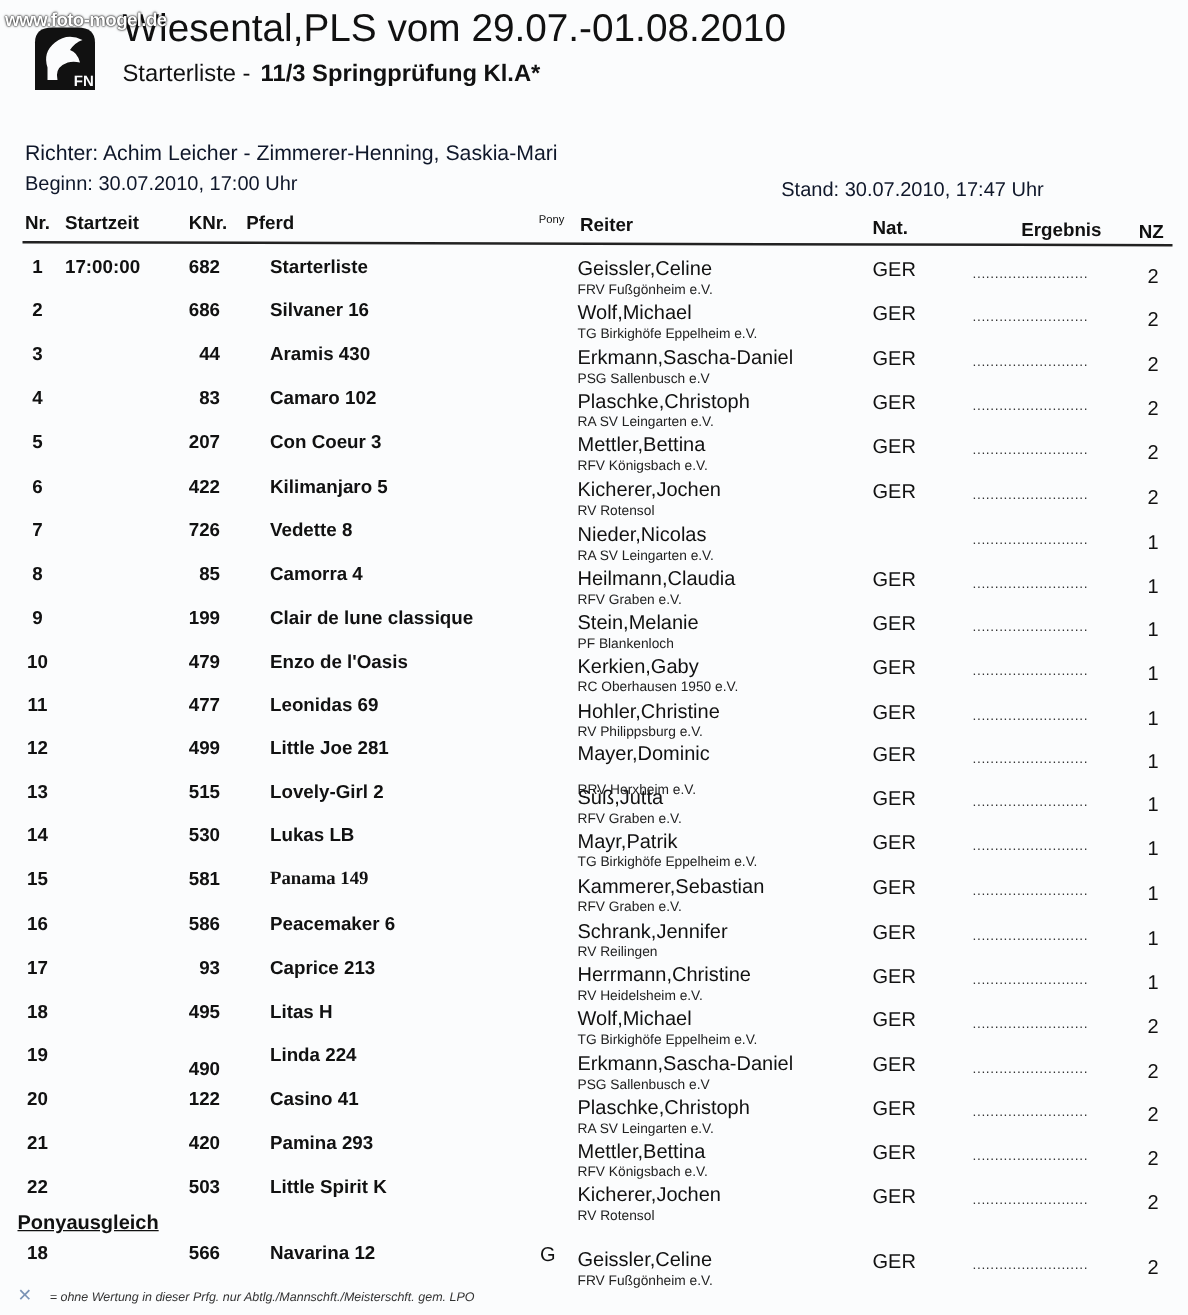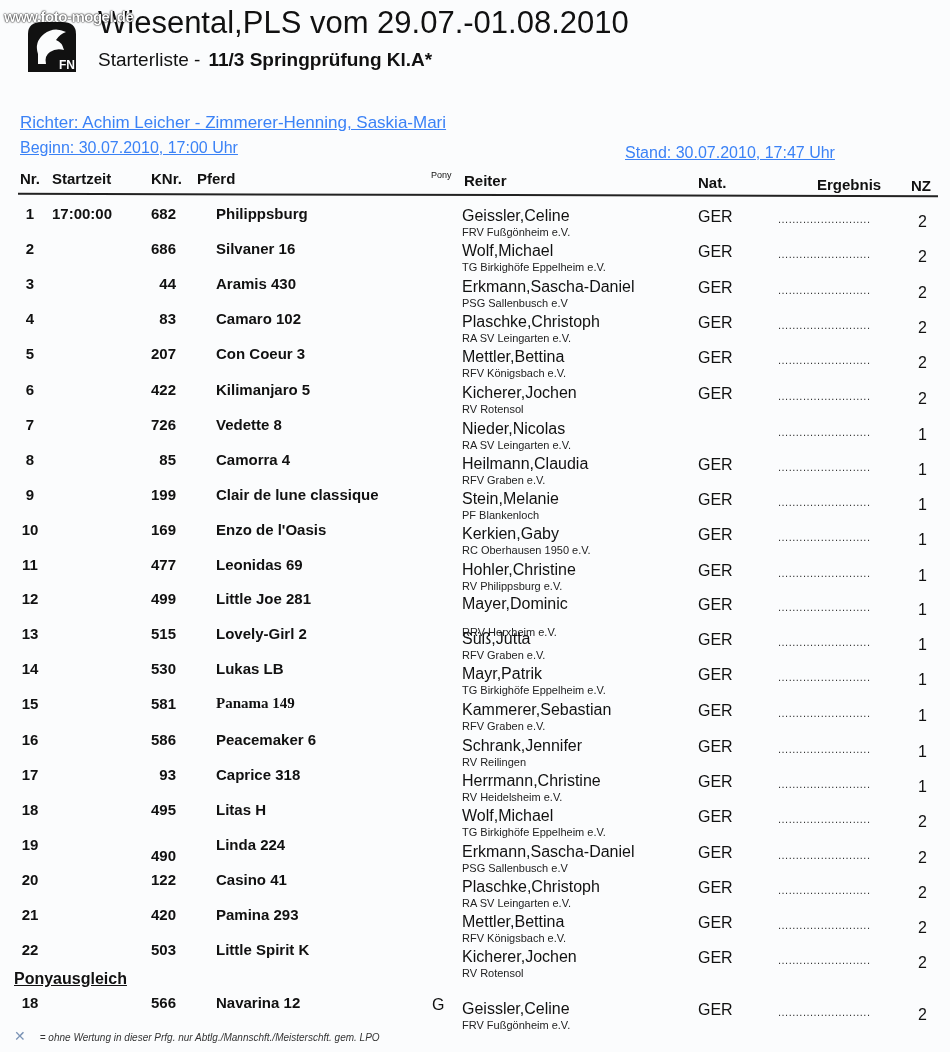--- a/index.html
+++ b/index.html
@@ -12,21 +12,21 @@
     position:absolute; left:4px; top:8px; font-size:15px; font-weight:bold;
     color:#fff; letter-spacing:-0.5px;
     text-shadow:0 0 2px #000, 0 0 1px #000; z-index:5;
   }
   .logo { position:absolute; left:26px; top:20px; width:52px; height:52px; }
   .title {
     position:absolute; left:98px; top:5px; font-size:31px; color:#111; white-space:nowrap;
   }
   .subtitle { position:absolute; left:98px; top:49px; font-size:19px; white-space:nowrap; }
   .subtitle .bold { font-weight:bold; margin-left:8px; }
-  .meta { position:absolute; font-size:16px; white-space:nowrap; color:#3b82f6;text-decoration:underline; }
+  .meta { position:absolute; font-size:16px; white-space:nowrap; color:#0f172a; }
   .hdr { position:absolute; top:170px; font-size:15px; font-weight:bold; white-space:nowrap; }
   .hdr.pony { font-size:9px; font-weight:normal; top:170px; }
   .hdr-line {
     position:absolute; left:18px; top:194px; width:920px; height:2px; background:#222;
     transform:rotate(0.15deg);
   }
   .row { position:absolute; left:0; width:950px; height:35px; }
   .c { position:absolute; white-space:nowrap; }
   .nr { font-size:15px; font-weight:bold; top:0; width:24px; text-align:center; }
   .start { font-size:15px; font-weight:bold; top:0; }
@@ -80,21 +80,21 @@
   <div class="hdr" style="left:817px; top:176px;">Ergebnis</div>
   <div class="hdr" style="left:911px; top:177px;">NZ</div>
 </div>
 <div class="hdr-line"></div>
 
 <div id="rows">
     <div class="row" style="top: 205px;">
       <span class="c nr" style="left: 18px; margin-top: 0px;">1</span>
       <span class="c start" style="left: 52px; margin-top: 0px;">17:00:00</span>
       <span class="c knr" style="left: 126px; margin-top: 0px;">682</span>
-      <span class="c horse" style="left: 216px; margin-top: 0px;">Philippsburg</span>
+      <span class="c horse" style="left: 216px; margin-top: 0px;">Starterliste</span>
       <span class="c pony-mark" style="left: 432px; margin-top: 2px;"></span>
       <span class="c rider" style="left: 462px; margin-top: 2px;">Geissler,Celine</span>
       <span class="c club" style="left: 462px; margin-top: 2px;">FRV Fußgönheim e.V.</span>
       <span class="c nat" style="left: 698px; margin-top: 2px;">GER</span>
       <span class="c res" style="left: 778px; margin-top: 4px;">..........................</span>
       <span class="c nz" style="left: 918px; margin-top: 4px;">2</span>
     </div>
     <div class="row" style="top: 240.1px;">
       <span class="c nr" style="left: 18px; margin-top: 0px;">2</span>
       <span class="c start" style="left: 52px; margin-top: 0px;"></span>
@@ -187,21 +187,21 @@
       <span class="c pony-mark" style="left: 432px; margin-top: 2px;"></span>
       <span class="c rider" style="left: 462px; margin-top: 4px;">Stein,Melanie</span>
       <span class="c club" style="left: 462px; margin-top: 4px;">PF Blankenloch</span>
       <span class="c nat" style="left: 698px; margin-top: 4px;">GER</span>
       <span class="c res" style="left: 778px; margin-top: 6px;">..........................</span>
       <span class="c nz" style="left: 918px; margin-top: 6px;">1</span>
     </div>
     <div class="row" style="top: 520.9px;">
       <span class="c nr" style="left: 18px; margin-top: 0px;">10</span>
       <span class="c start" style="left: 52px; margin-top: 0px;"></span>
-      <span class="c knr" style="left: 126px; margin-top: 0px;">169</span>
+      <span class="c knr" style="left: 126px; margin-top: 0px;">479</span>
       <span class="c horse" style="left: 216px; margin-top: 0px;">Enzo de l'Oasis</span>
       <span class="c pony-mark" style="left: 432px; margin-top: 2px;"></span>
       <span class="c rider" style="left: 462px; margin-top: 4px;">Kerkien,Gaby</span>
       <span class="c club" style="left: 462px; margin-top: 4px;">RC Oberhausen 1950 e.V.</span>
       <span class="c nat" style="left: 698px; margin-top: 4px;">GER</span>
       <span class="c res" style="left: 778px; margin-top: 6px;">..........................</span>
       <span class="c nz" style="left: 918px; margin-top: 6px;">1</span>
     </div>
     <div class="row" style="top: 556px;">
       <span class="c nr" style="left: 18px; margin-top: 0px;">11</span>
@@ -272,21 +272,21 @@
       <span class="c rider" style="left: 462px; margin-top: 6px;">Schrank,Jennifer</span>
       <span class="c club" style="left: 462px; margin-top: 6px;">RV Reilingen</span>
       <span class="c nat" style="left: 698px; margin-top: 6px;">GER</span>
       <span class="c res" style="left: 778px; margin-top: 8px;">..........................</span>
       <span class="c nz" style="left: 918px; margin-top: 8px;">1</span>
     </div>
     <div class="row" style="top: 765.6px;">
       <span class="c nr" style="left: 18px; margin-top: 0px;">17</span>
       <span class="c start" style="left: 52px; margin-top: 0px;"></span>
       <span class="c knr" style="left: 126px; margin-top: 0px;">93</span>
-      <span class="c horse" style="left: 216px; margin-top: 0px;">Caprice 318</span>
+      <span class="c horse" style="left: 216px; margin-top: 0px;">Caprice 213</span>
       <span class="c pony-mark" style="left: 432px; margin-top: 2px;"></span>
       <span class="c rider" style="left: 462px; margin-top: 6px;">Herrmann,Christine</span>
       <span class="c club" style="left: 462px; margin-top: 6px;">RV Heidelsheim e.V.</span>
       <span class="c nat" style="left: 698px; margin-top: 6px;">GER</span>
       <span class="c res" style="left: 778px; margin-top: 8px;">..........................</span>
       <span class="c nz" style="left: 918px; margin-top: 8px;">1</span>
     </div>
     <div class="row" style="top: 800.7px;">
       <span class="c nr" style="left: 18px; margin-top: 0px;">18</span>
       <span class="c start" style="left: 52px; margin-top: 0px;"></span>

